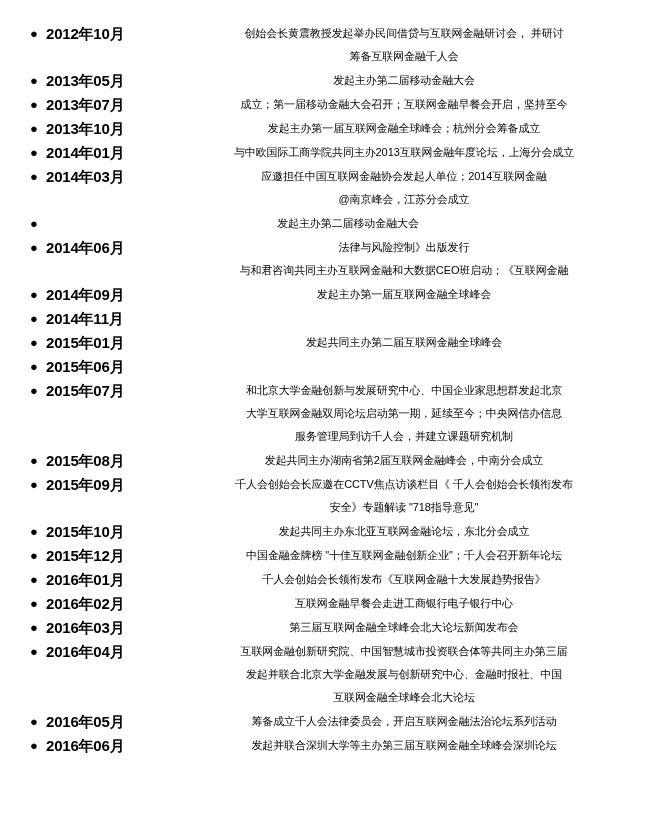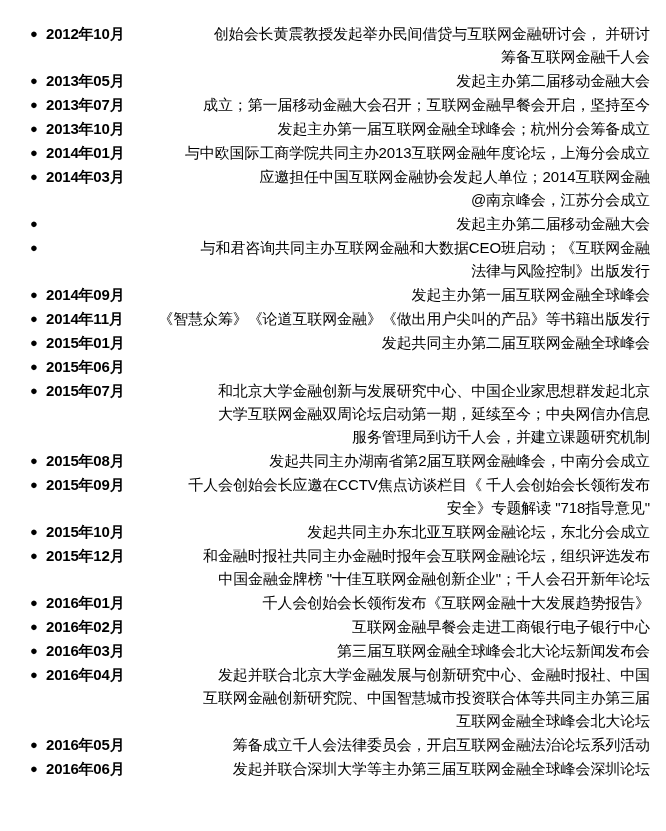--- a/index.html
+++ b/index.html
@@ -35,24 +35,24 @@
     flex: 0 0 auto;
     width: 112px;
     font-weight: bold;
     font-size: 15px;
     line-height: 23px;
     white-space: nowrap;
     letter-spacing: -0.2px;
   }
   .desc {
     flex: 1 1 auto;
-    font-size: 15px;
+    font-size: 11px;
     line-height: 23px;
     letter-spacing: -0.1px;
-    text-align: right;
+    text-align: center;
   }
   .desc .line {
     display: block;
   }
 </style>
 </head>
 <body>
 
 <div class="timeline">
     <div class="entry">
@@ -100,38 +100,36 @@
       </span>
     </div>
     <div class="entry">
       <span class="bullet">●</span>
       <span class="desc">
         <span class="line">发起主办第二届移动金融大会</span>
       </span>
     </div>
     <div class="entry">
       <span class="bullet">●</span>
-      <span class="desc">
+      <span class="date">2014年06月</span>
+      <span class="desc">
+        <span class="line">法律与风险控制》出版发行</span>
         <span class="line">与和君咨询共同主办互联网金融和大数据CEO班启动；《互联网金融</span>
-        <span class="line">法律与风险控制》出版发行</span>
       </span>
     </div>
     <div class="entry">
       <span class="bullet">●</span>
       <span class="date">2014年09月</span>
       <span class="desc">
         <span class="line">发起主办第一届互联网金融全球峰会</span>
       </span>
     </div>
     <div class="entry">
       <span class="bullet">●</span>
       <span class="date">2014年11月</span>
-      <span class="desc">
-        <span class="line">《智慧众筹》《论道互联网金融》《做出用户尖叫的产品》等书籍出版发行</span>
-      </span>
     </div>
     <div class="entry">
       <span class="bullet">●</span>
       <span class="date">2015年01月</span>
       <span class="desc">
         <span class="line">发起共同主办第二届互联网金融全球峰会</span>
       </span>
     </div>
     <div class="entry">
       <span class="bullet">●</span>
@@ -165,21 +163,20 @@
       <span class="bullet">●</span>
       <span class="date">2015年10月</span>
       <span class="desc">
         <span class="line">发起共同主办东北亚互联网金融论坛，东北分会成立</span>
       </span>
     </div>
     <div class="entry">
       <span class="bullet">●</span>
       <span class="date">2015年12月</span>
       <span class="desc">
-        <span class="line">和金融时报社共同主办金融时报年会互联网金融论坛，组织评选发布</span>
         <span class="line">中国金融金牌榜 "十佳互联网金融创新企业"；千人会召开新年论坛</span>
       </span>
     </div>
     <div class="entry">
       <span class="bullet">●</span>
       <span class="date">2016年01月</span>
       <span class="desc">
         <span class="line">千人会创始会长领衔发布《互联网金融十大发展趋势报告》</span>
       </span>
     </div>
@@ -194,22 +191,22 @@
       <span class="bullet">●</span>
       <span class="date">2016年03月</span>
       <span class="desc">
         <span class="line">第三届互联网金融全球峰会北大论坛新闻发布会</span>
       </span>
     </div>
     <div class="entry">
       <span class="bullet">●</span>
       <span class="date">2016年04月</span>
       <span class="desc">
+        <span class="line">互联网金融创新研究院、中国智慧城市投资联合体等共同主办第三届</span>
         <span class="line">发起并联合北京大学金融发展与创新研究中心、金融时报社、中国</span>
-        <span class="line">互联网金融创新研究院、中国智慧城市投资联合体等共同主办第三届</span>
         <span class="line">互联网金融全球峰会北大论坛</span>
       </span>
     </div>
     <div class="entry">
       <span class="bullet">●</span>
       <span class="date">2016年05月</span>
       <span class="desc">
         <span class="line">筹备成立千人会法律委员会，开启互联网金融法治论坛系列活动</span>
       </span>
     </div>

